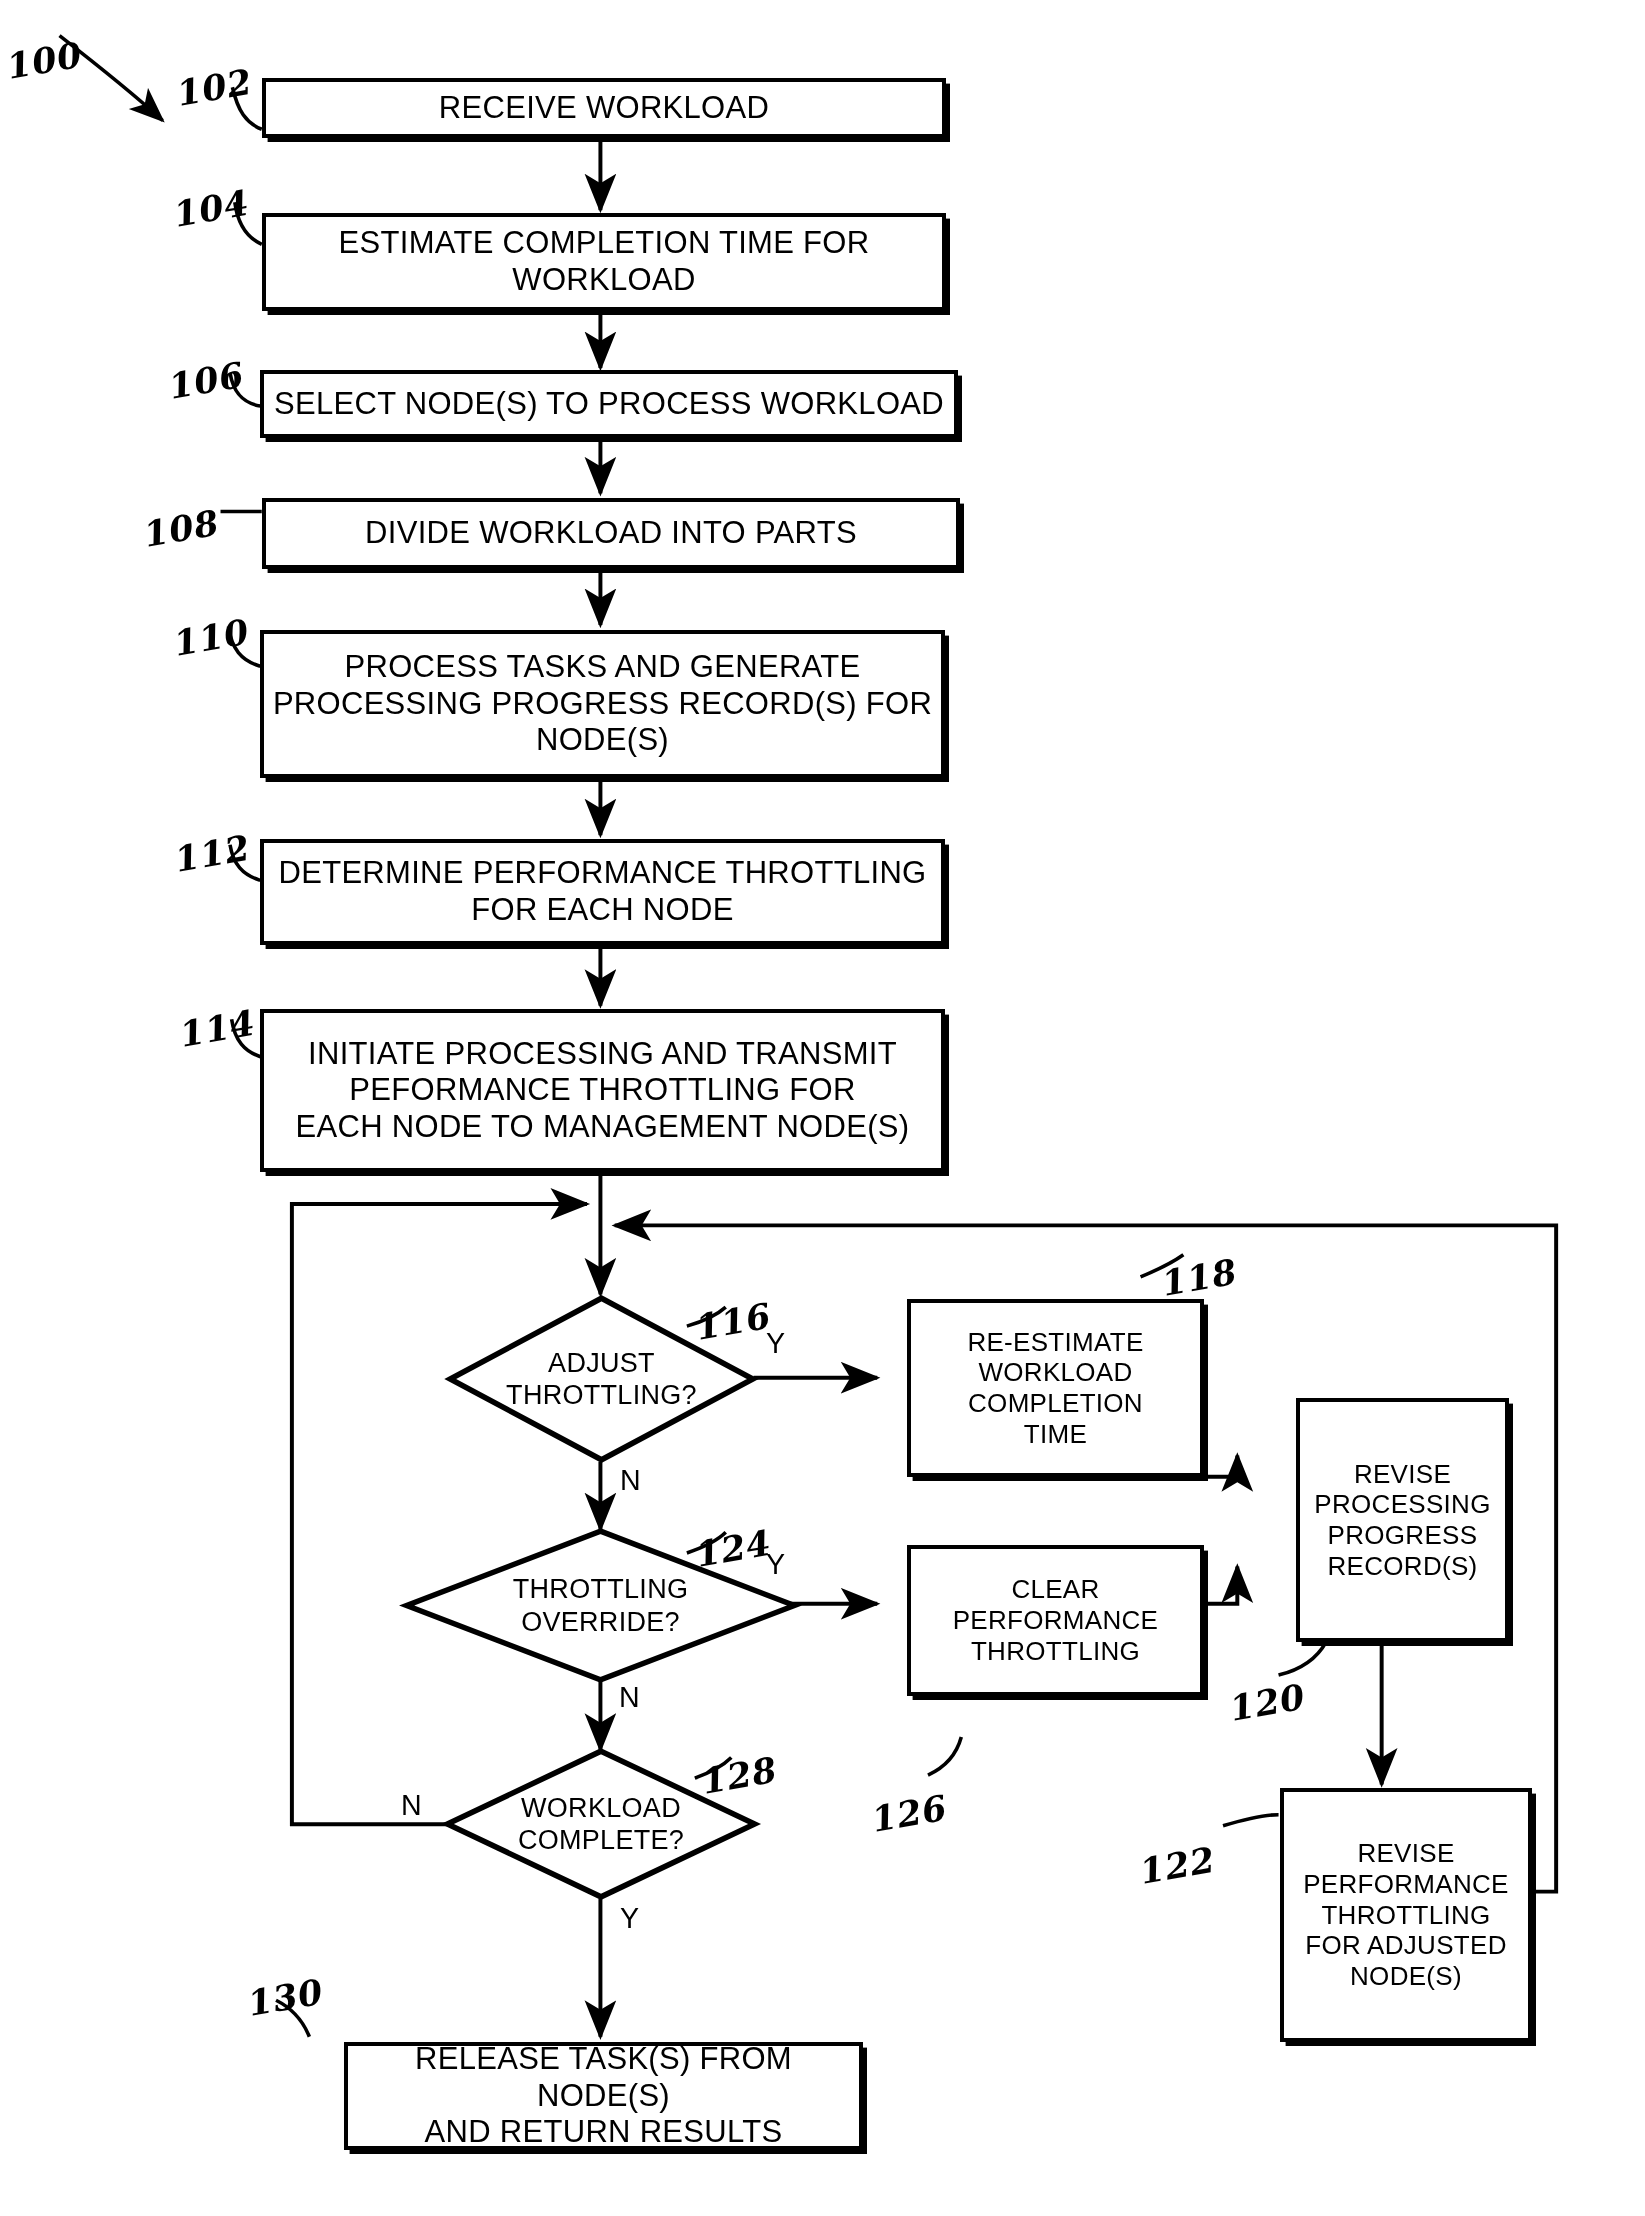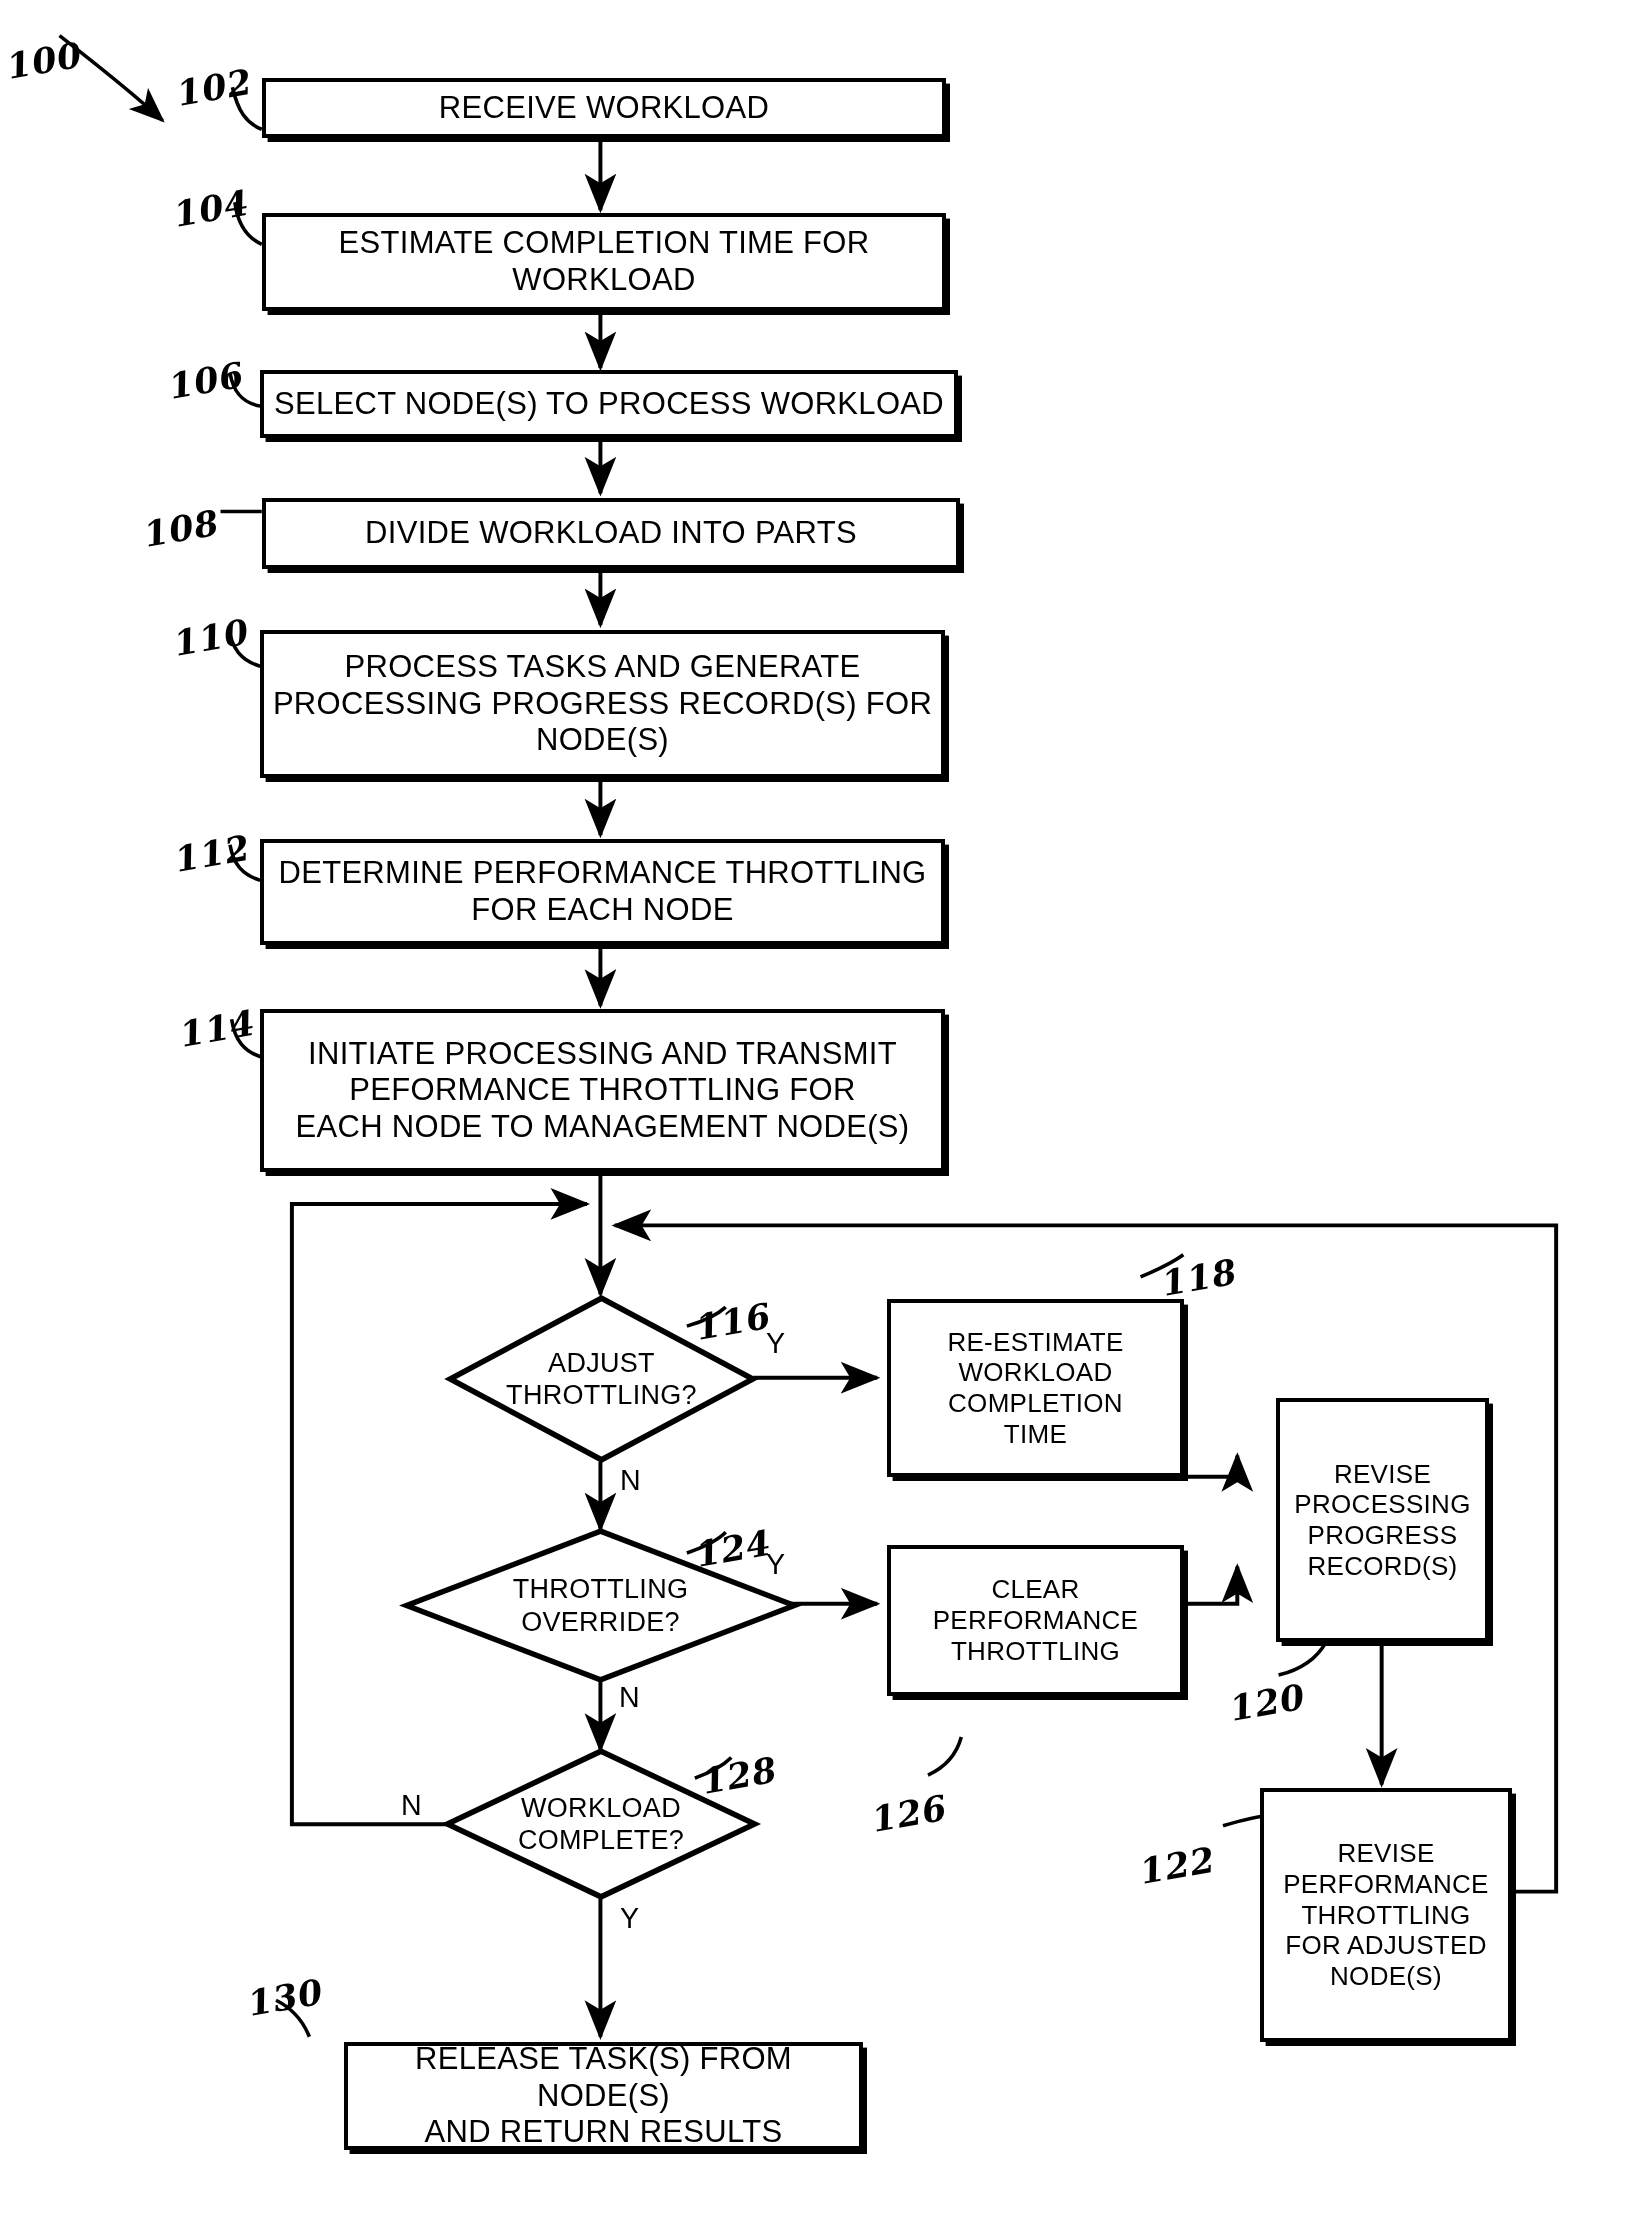--- a/index.html
+++ b/index.html
@@ -40,20 +40,21 @@
     line-height: 1.18;
     letter-spacing: 0.3px;
     white-space: pre-line;
     box-shadow: 4.8px 4.8px 0 -0.8px #000;
   }
   .node.big {
     font-size: 31px;
   }
   .node.side {
     font-size: 26px;
+    margin-left: 20px;
   }
   
   .diamond-wrap {
     position: absolute;
   }
   .diamond-wrap svg {
     position: absolute;
     left: 0;
     top: 0;
     overflow: visible;

